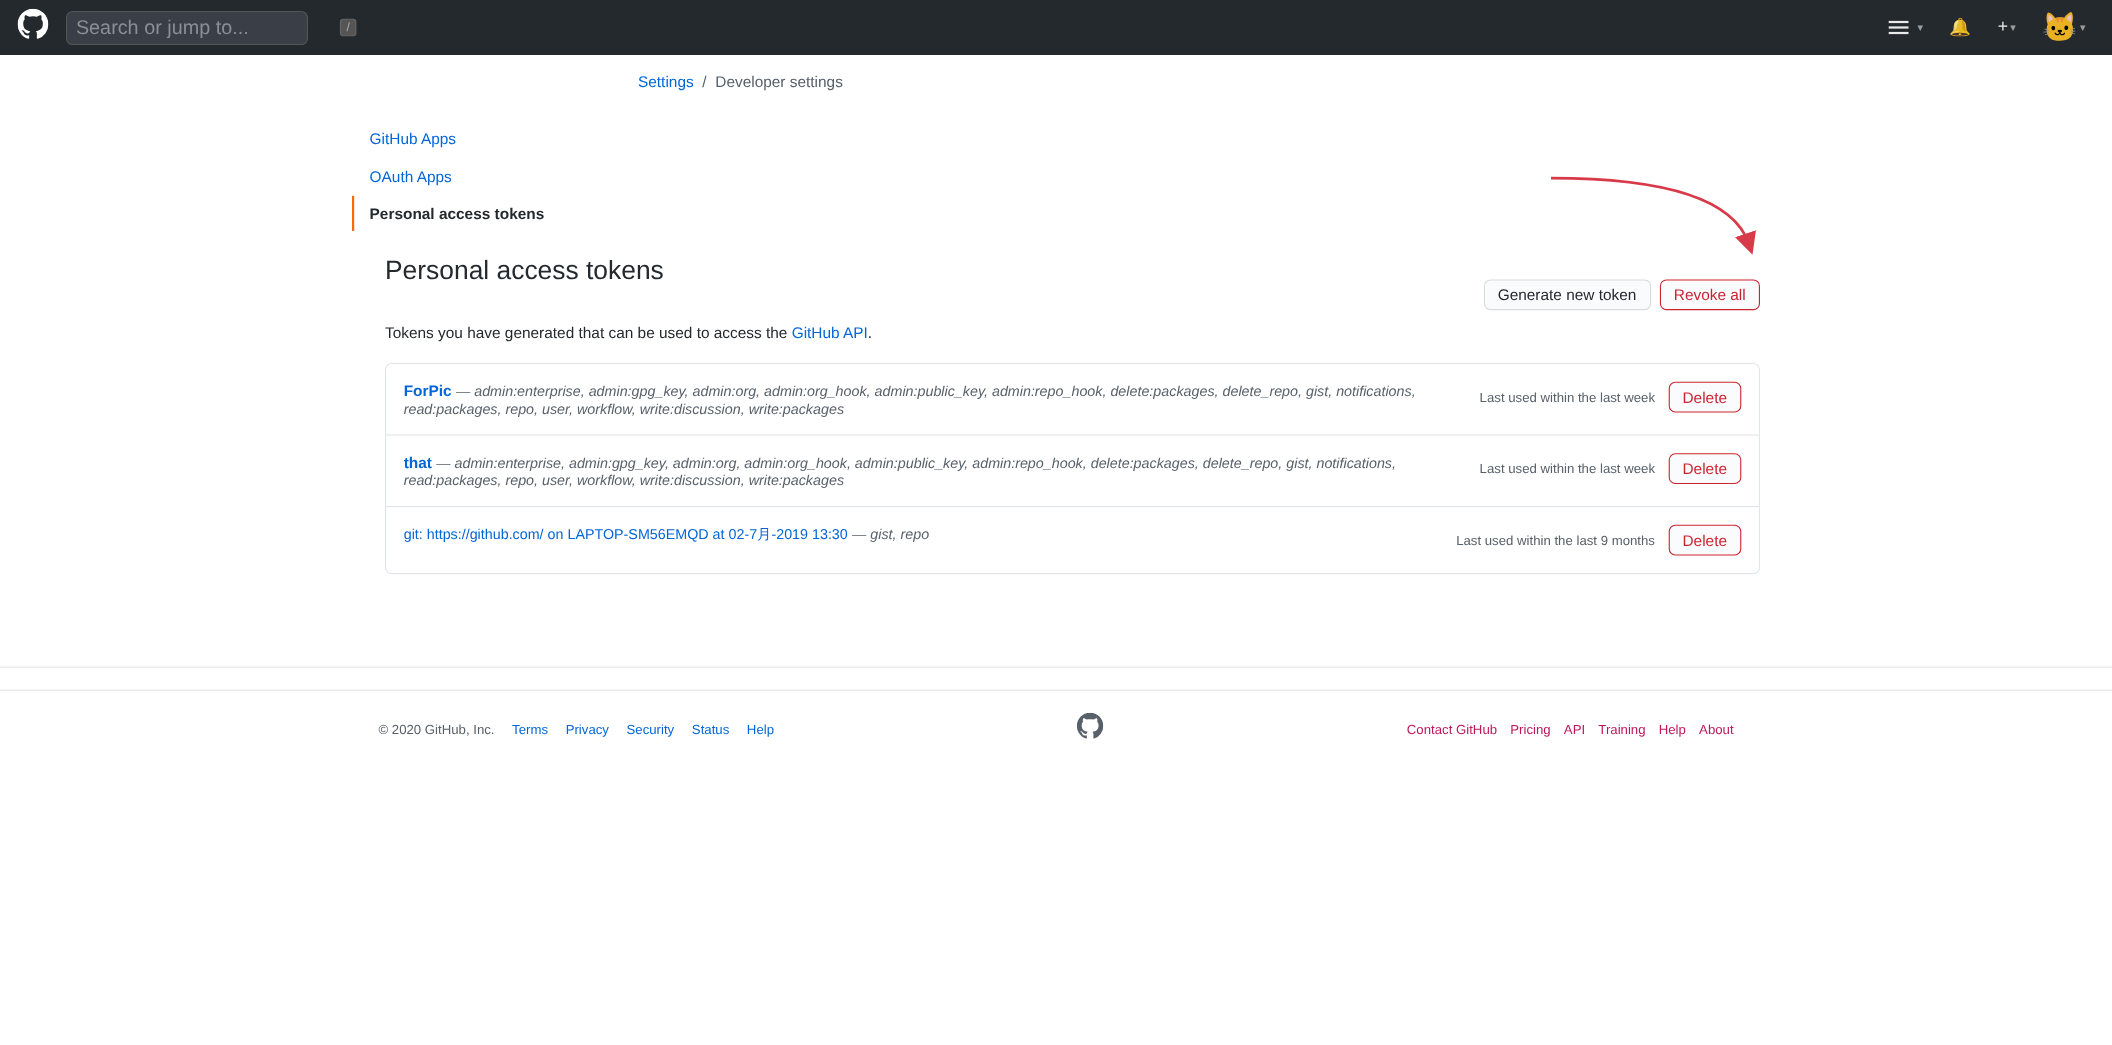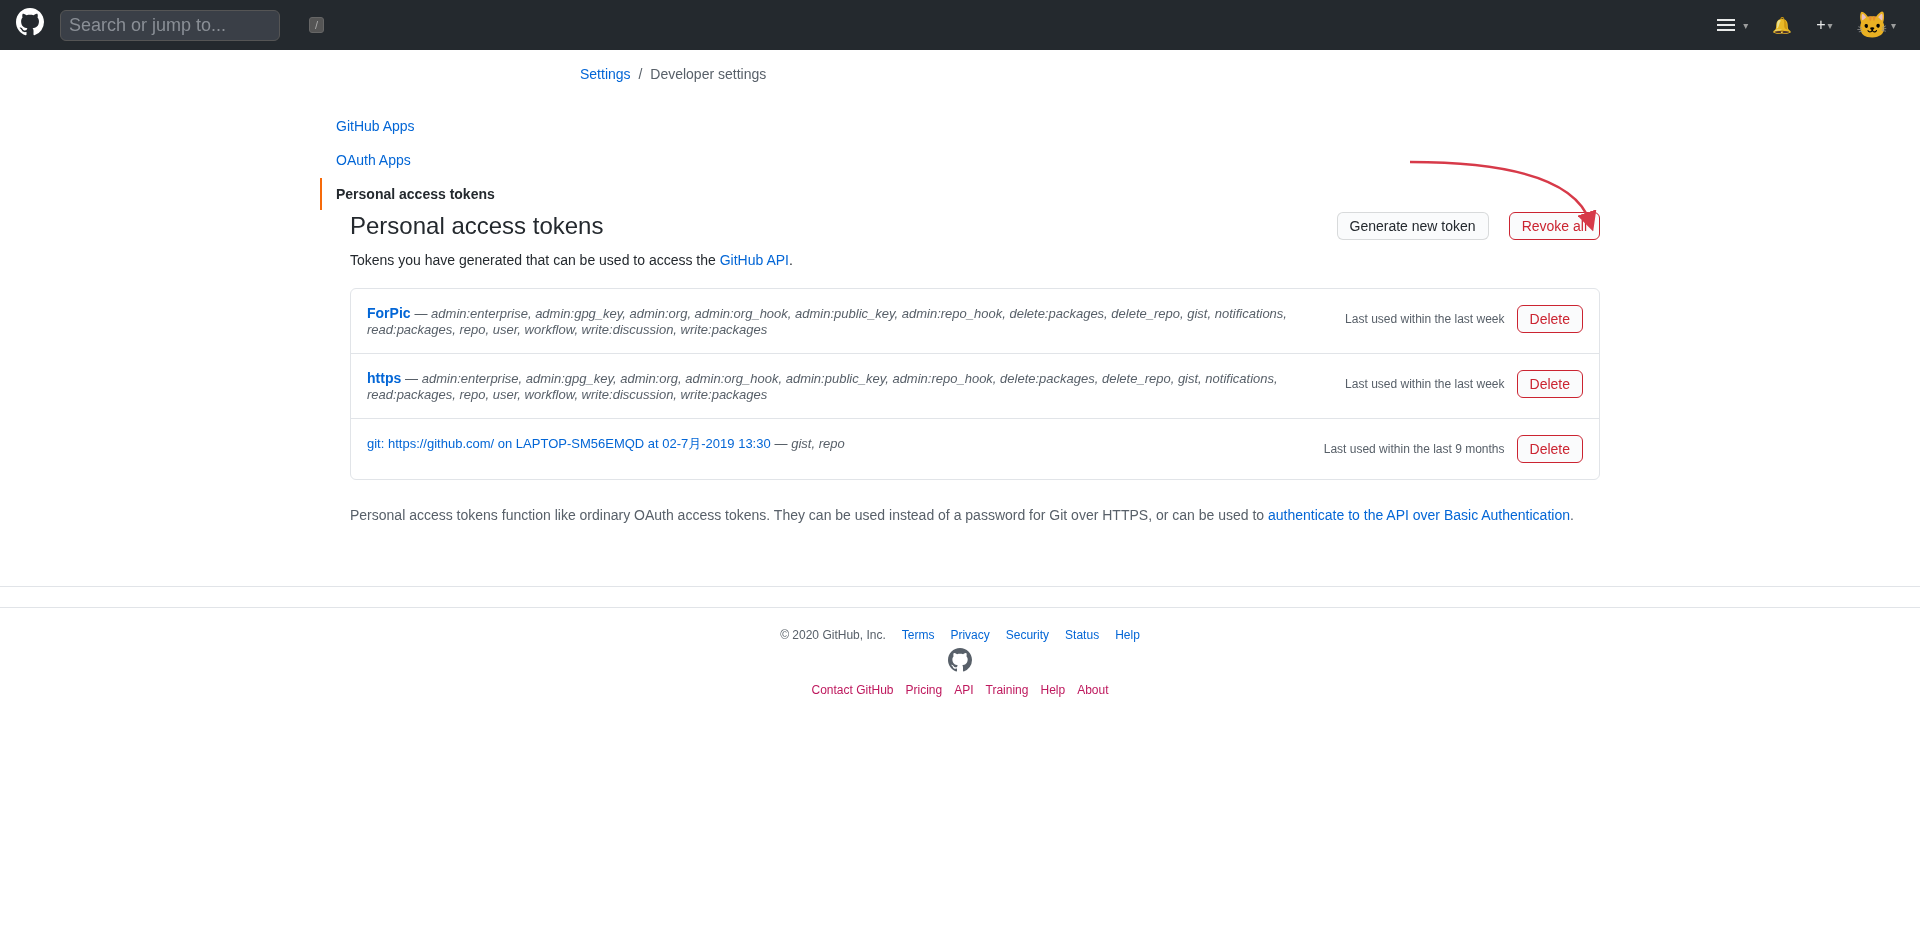--- a/index.html
+++ b/index.html
@@ -30,21 +30,21 @@
     .sidebar { width: 220px; flex-shrink: 0; padding-right: 20px; }
     .sidebar-item { display: block; padding: 8px 16px; text-decoration: none; color: #0366d6; font-size: 14px; border-radius: 6px; margin-bottom: 2px; cursor: pointer; }
     .sidebar-item.active { color: #24292e; font-weight: 600; background: #fff; border-left: 2px solid #f66a0a; border-radius: 0; padding-left: 14px; }
 
     
     .content { flex: 1; padding-left: 30px; }
 
     
     .page-header { display: flex; align-items: center; justify-content: space-between; margin-bottom: 12px; }
     .page-title { font-size: 24px; font-weight: 400; color: #24292e; }
-    .page-actions { display: flex; gap: 20px; }
+    .page-actions { display: flex; gap: 8px; margin-top: 42px; }
 
     .btn { display: inline-block; padding: 5px 12px; font-size: 14px; border-radius: 6px; cursor: pointer; border: 1px solid; text-decoration: none; font-weight: 500; }
     .btn-default { background: #fafbfc; border-color: rgba(27,31,35,.15); color: #24292e; }
     .btn-danger-outline { background: #fafbfc; border-color: #cb2431; color: #cb2431; }
 
     
     .page-desc { margin-bottom: 20px; color: #24292e; font-size: 14px; }
     .page-desc a { color: #0366d6; text-decoration: none; }
 
     
@@ -56,21 +56,21 @@
 
     
     .footer-note { font-size: 14px; color: #586069; line-height: 1.6; margin-top: 16px; }
     .footer-note a { color: #0366d6; text-decoration: none; }
 
     
     .divider { border: none; border-top: 1px solid #e1e4e8; margin: 40px 0 20px; }
 
     
     .site-footer { background: #fff; border-top: 1px solid #e1e4e8; padding: 20px 0; }
-    .site-footer-inner { max-width: 1280px; margin: 0 auto; display: flex; align-items: center; justify-content: space-between; flex-wrap: wrap; gap: 6px; padding: 0 24px; flex-direction: column; }
+    .site-footer-inner { max-width: 1280px; margin: 0 auto; display: flex; align-items: center; justify-content: space-between; flex-wrap: wrap; gap: 6px; padding: 0 24px; }
     .footer-left { display: flex; align-items: center; gap: 16px; flex-wrap: wrap; color: #586069; font-size: 12px; }
     .footer-left a { color: #0366d6; text-decoration: none; font-size: 12px; }
     .footer-center { color: #586069; font-size: 20px; }
     .footer-right { display: flex; align-items: center; gap: 12px; flex-wrap: wrap; }
     .footer-right a { color: #be185d; text-decoration: none; font-size: 12px; }
 
     .token-row-meta { display: flex; align-items: center; }
     .token-name-link { color: #0366d6; font-weight: 600; text-decoration: none; font-size: 14px; }
     .git-token-link { color: #0366d6; text-decoration: none; font-size: 13px; }
 
@@ -168,21 +168,21 @@
         </div>
         <div class="token-row-meta">
           <span class="token-meta">Last used within the last week</span>
           <button class="btn btn-danger-outline">Delete</button>
         </div>
       </div>
 
       <div class="token-item">
         <div class="token-info">
           <div>
-            <a href="#" class="token-name-link">https</a>
+            <a href="#" class="token-name-link">that</a>
             <span style="color:#586069; font-size:13px; font-style:italic;"> — <span>admin:enterprise, admin:gpg_key, admin:org, admin:org_hook, admin:public_key, admin:repo_hook, delete:packages, delete_repo, gist, notifications, read:packages, repo, user, workflow, write:discussion, write:packages</span></span>
           </div>
         </div>
         <div class="token-row-meta">
           <span class="token-meta">Last used within the last week</span>
           <button class="btn btn-danger-outline">Delete</button>
         </div>
       </div>
 
       <div class="token-item">
@@ -193,23 +193,20 @@
           </div>
         </div>
         <div class="token-row-meta">
           <span class="token-meta">Last used within the last 9 months</span>
           <button class="btn btn-danger-outline">Delete</button>
         </div>
       </div>
 
     </div>
 
-    <p class="footer-note">
-      <span>Personal access tokens function like ordinary OAuth access tokens. They can be used instead of a password for Git over HTTPS, or can be used to </span><a href="#">authenticate to the API over Basic Authentication</a><span>.</span>
-    </p>
 
   </div>
 </div>
 
 <hr class="divider">
 <footer class="site-footer">
   <div class="site-footer-inner">
     <div class="footer-left">
       <span>© 2020 GitHub, Inc.</span>
       <a href="#">Terms</a>

